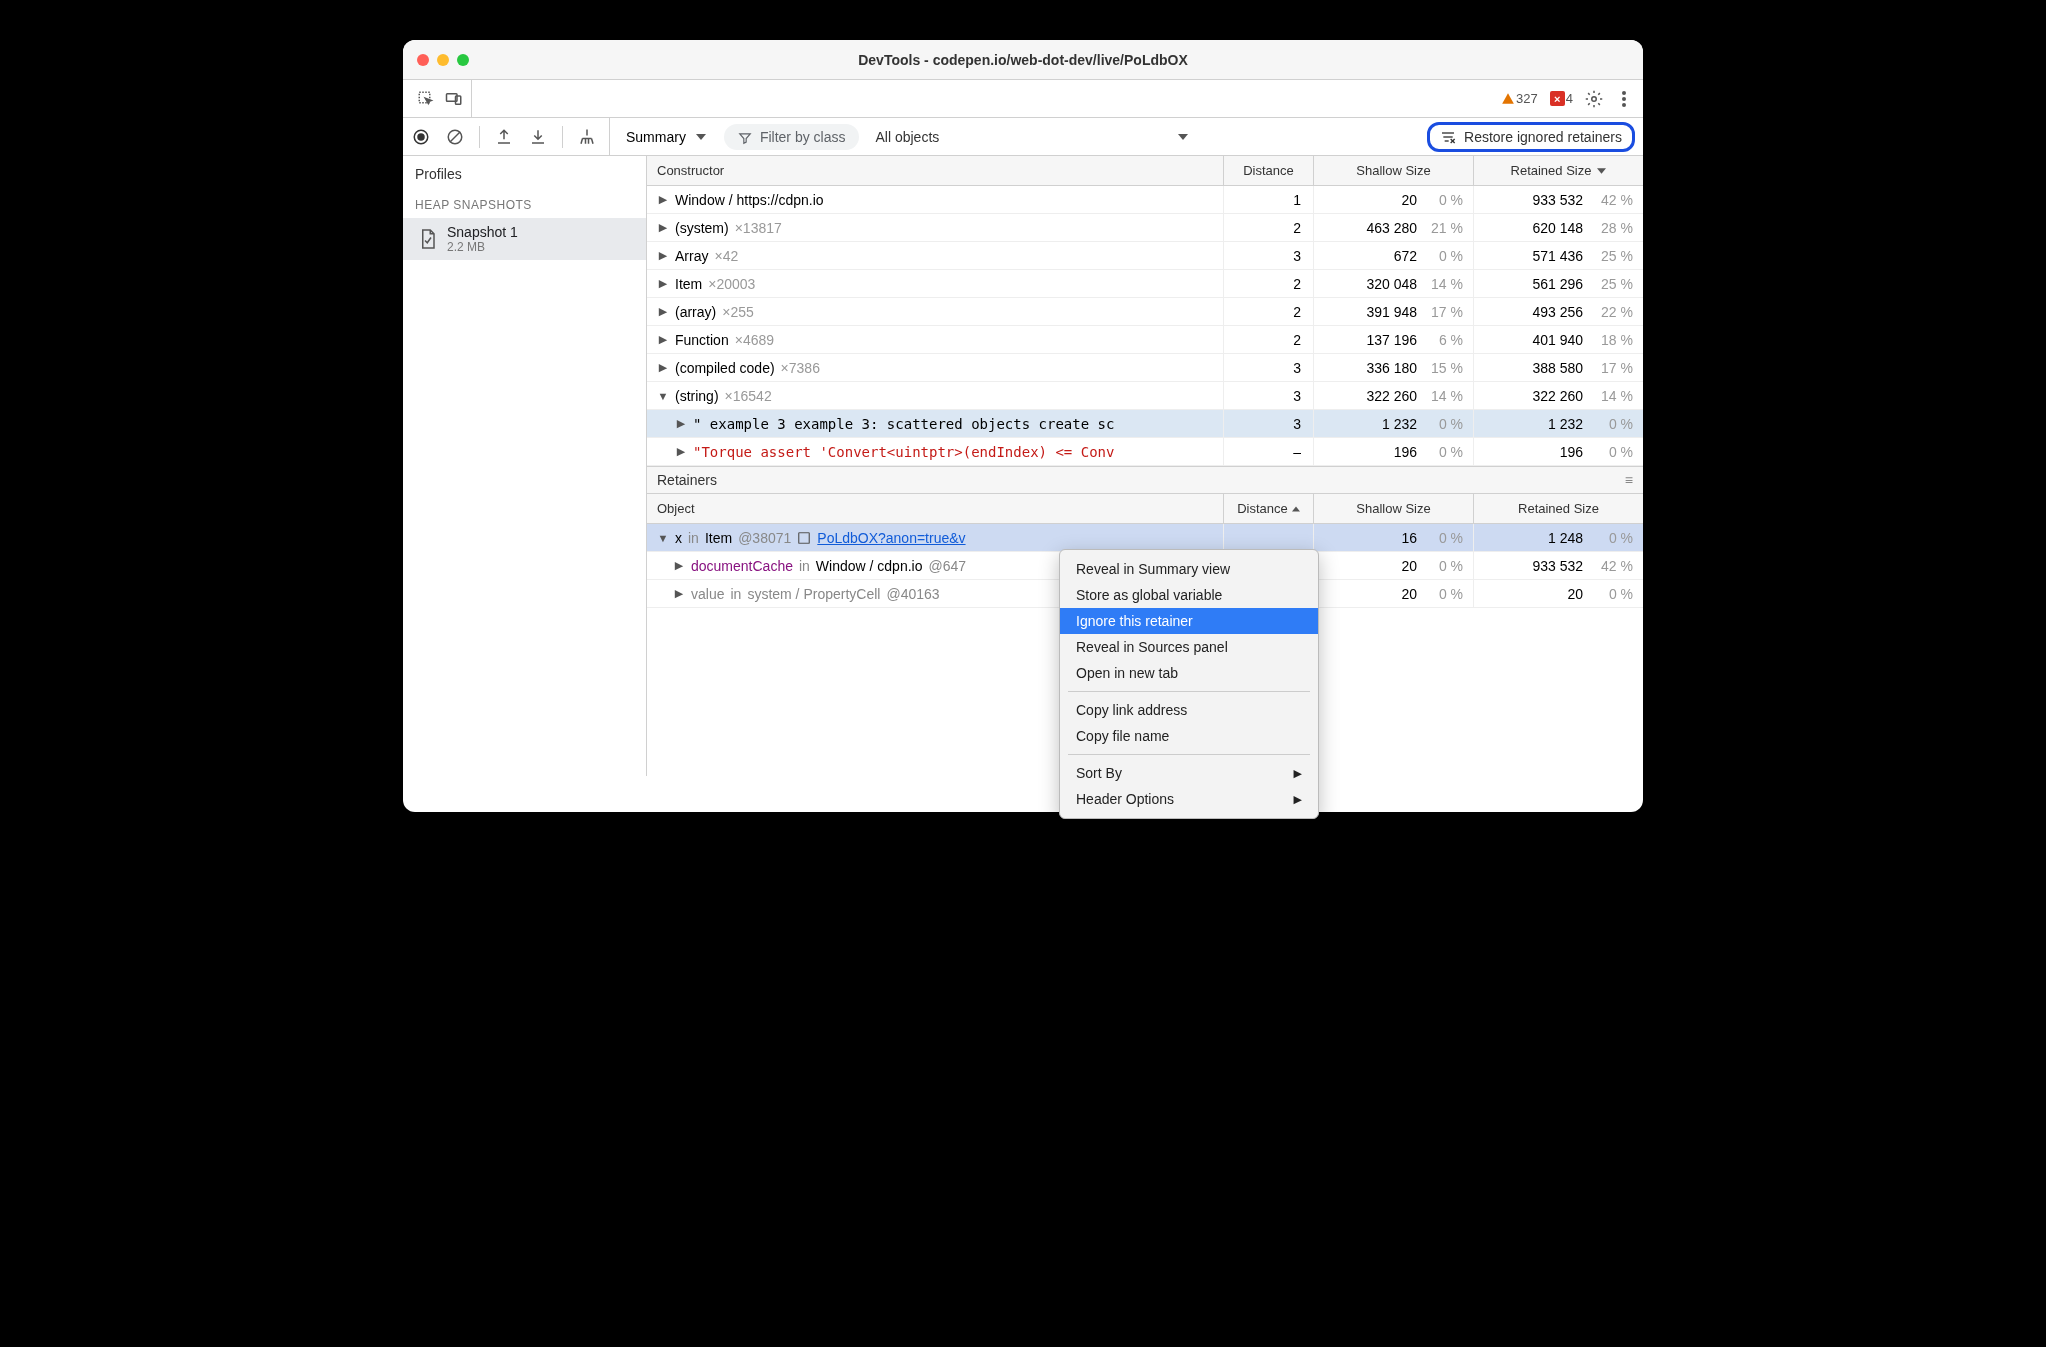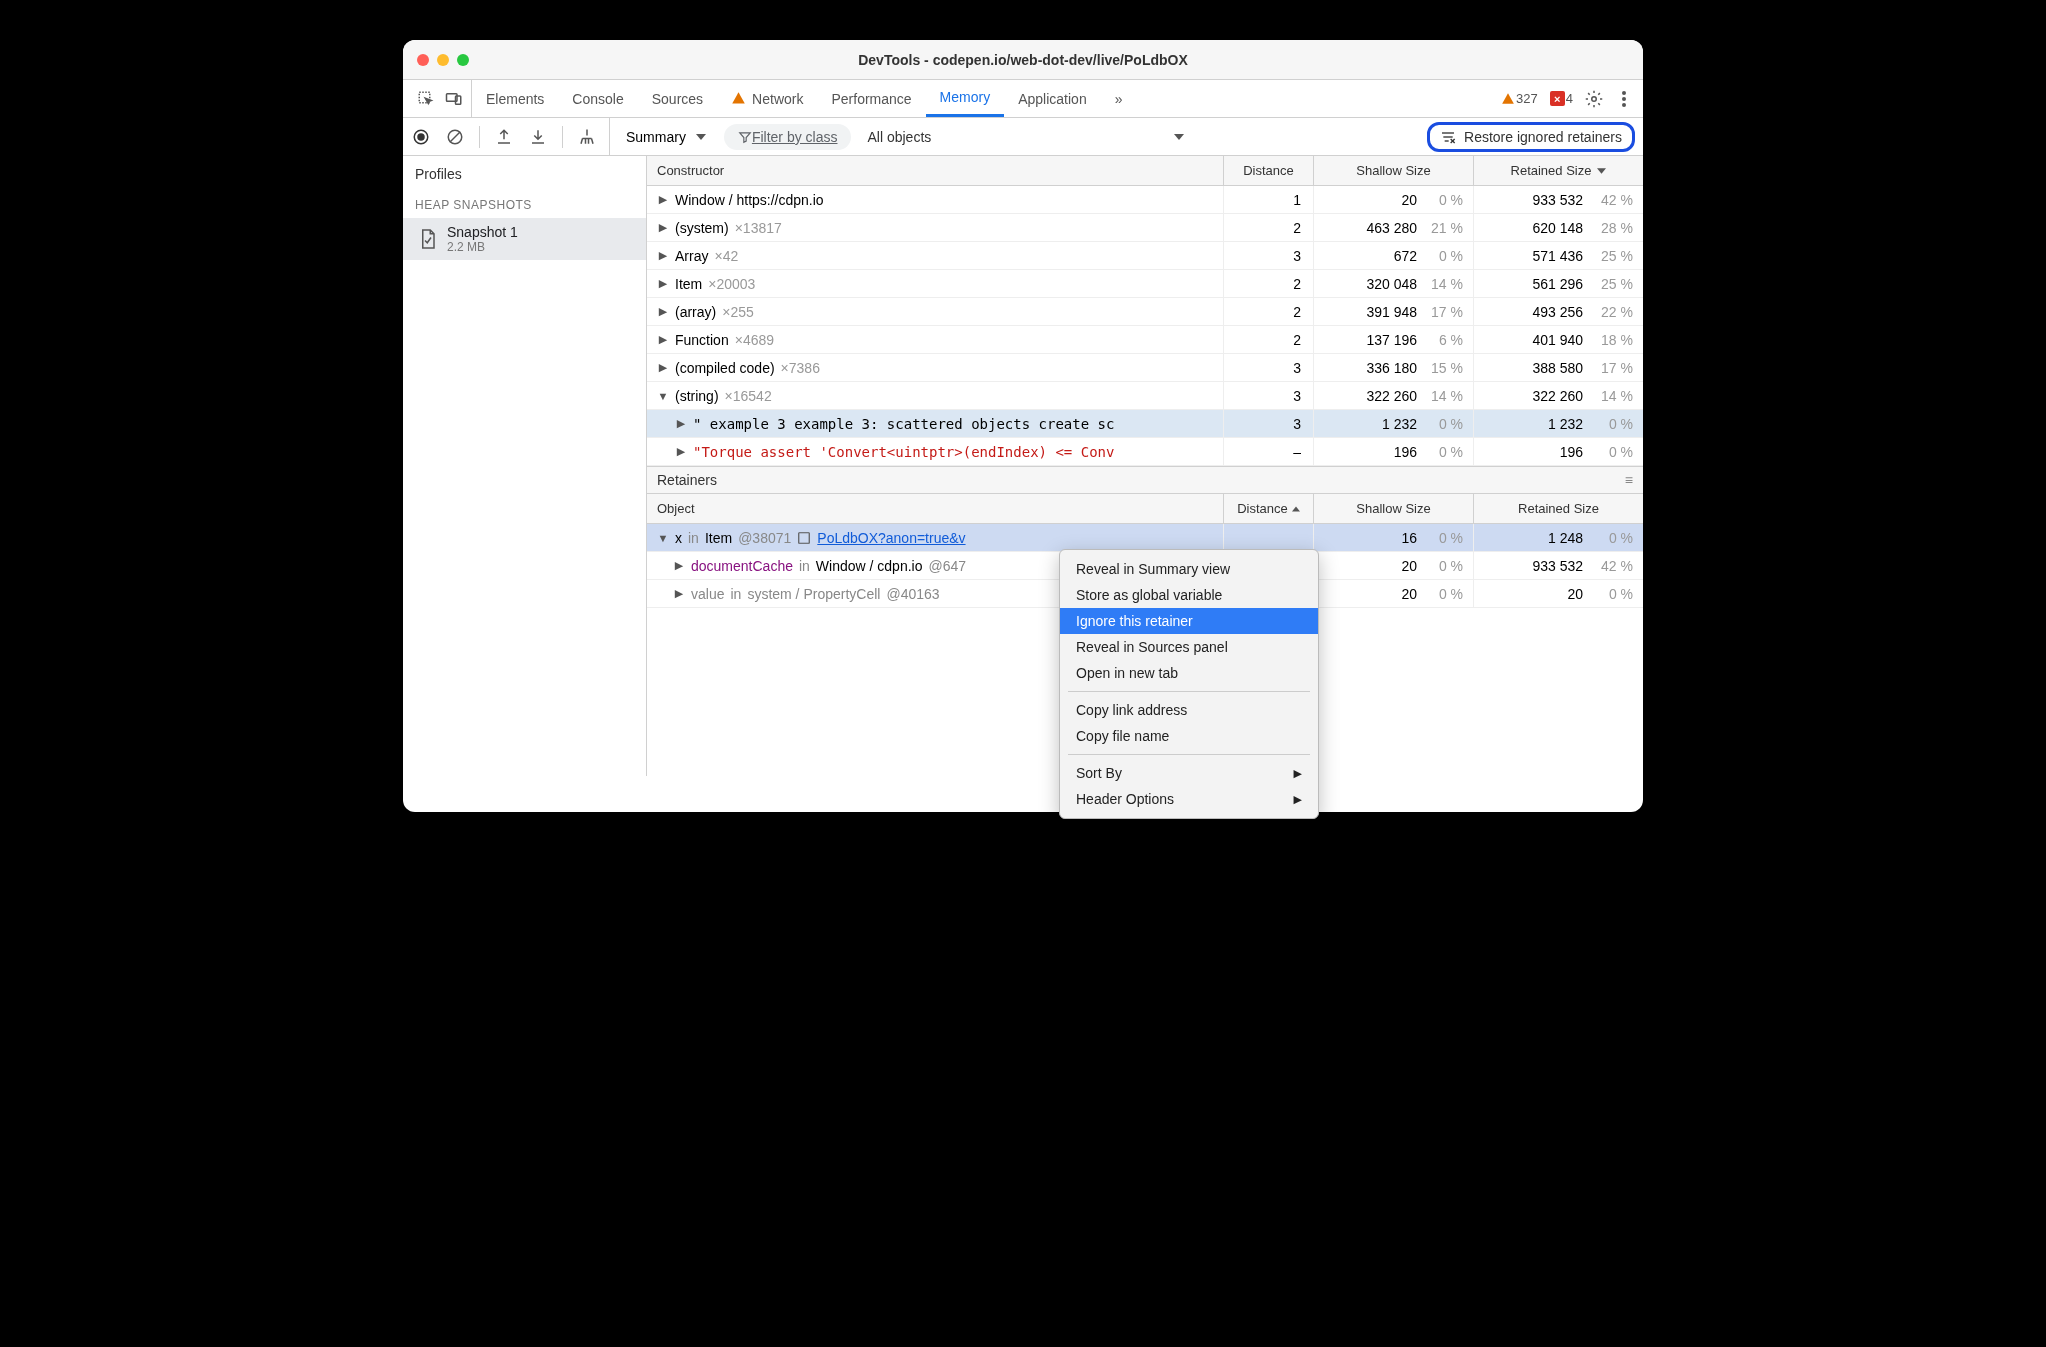--- a/index.html
+++ b/index.html
@@ -21,21 +21,21 @@
 .tab-network svg { margin-right: 6px; }
 .tabbar-right { margin-left: auto; display: flex; align-items: center; gap: 12px; }
 .count-badge { display: flex; align-items: center; gap: 1px; font-size: 13px; color: #555; }
 .warn-triangle { color: #e37400; }
 .err-square { background: #d93025; color: #fff; font-size: 11px; width: 15px; height: 15px; border-radius: 2px; display: flex; align-items: center; justify-content: center; font-weight: bold; }
 .toolbar { height: 38px; display: flex; align-items: center; border-bottom: 1px solid #d0d0d0; padding-left: 8px; }
 .toolbar-left { display: flex; align-items: center; gap: 14px; height: 100%; padding-right: 12px; border-right: 1px solid #d0d0d0; }
 .tb-icon { width: 20px; height: 20px; display: flex; align-items: center; justify-content: center; color: #555; }
 .toolbar-right { flex: 1; display: flex; align-items: center; padding-left: 10px; gap: 12px; position: relative; }
 .dropdown { display: flex; align-items: center; gap: 10px; font-size: 14px; cursor: pointer; padding: 0 6px; }
-.filter-pill { background: #f1f3f4; border-radius: 16px; padding: 5px 14px; display: flex; align-items: center; color: #5f6368; font-size: 14px; text-decoration: underline; }
+.filter-pill { background: #f1f3f4; border-radius: 16px; padding: 5px 14px; display: flex; align-items: flex-end; gap: 8px; color: #5f6368; font-size: 14px; }
 .all-objects { display: flex; align-items: center; gap: 4px; font-size: 14px; color: #333; margin-left: 4px; }
 .restore-btn { margin-left: auto; margin-right: 8px; border: 3px solid #1a4de0; border-radius: 12px; padding: 4px 10px; display: flex; align-items: center; gap: 8px; font-size: 14px; color: #333; }
 .content { display: flex; height: 620px; }
 .sidebar { width: 244px; border-right: 1px solid #d0d0d0; display: flex; flex-direction: column; }
 .sidebar-title { padding: 10px 12px; font-size: 14px; color: #333; }
 .sidebar-section { padding: 6px 12px; font-size: 12px; color: #777; text-transform: uppercase; letter-spacing: 0.5px; }
 .sidebar-item { display: flex; align-items: center; gap: 10px; padding: 6px 12px 6px 16px; background: #e8eaed; }
 .sidebar-item-text { display: flex; flex-direction: column; }
 .si-name { font-size: 14px; color: #202124; }
 .si-sub { font-size: 12px; color: #777; }
@@ -103,35 +103,20 @@
             <path d="M11 11 l8 3 l-3 1 l-1 3 z" fill="#555"></path>
           </svg>
       </div>
       <div class="tab-icon">
         <svg width="18" height="18" viewBox="0 0 24 24" fill="none" stroke="#555" stroke-width="2">
             <rect x="2" y="5" width="14" height="10" rx="1"></rect>
             <rect x="14" y="8" width="7" height="11" rx="1"></rect>
           </svg>
       </div>
     </div>
-    <div class="tabs">
-      <div class="tab">Elements</div>
-      <div class="tab">Console</div>
-      <div class="tab">Sources</div>
-      <div class="tab tab-network">
-        <svg width="15" height="15" viewBox="0 0 24 24">
-            <path d="M12 2 L22 20 L2 20 Z" fill="#e37400"></path>
-          </svg>
-        <span>Network</span>
-      </div>
-      <div class="tab">Performance</div>
-      <div class="tab active">Memory</div>
-      <div class="tab">Application</div>
-      <div class="tab">»</div>
-    </div>
     <div class="tabbar-right">
       <div class="count-badge">
         <svg width="14" height="14" viewBox="0 0 24 24" class="warn-triangle">
             <path d="M12 2 L22 20 L2 20 Z" fill="#e37400"></path>
           </svg>
         <span>327</span>
       </div>
       <div class="count-badge">
         <span class="err-square">×</span>
         <span>4</span>

